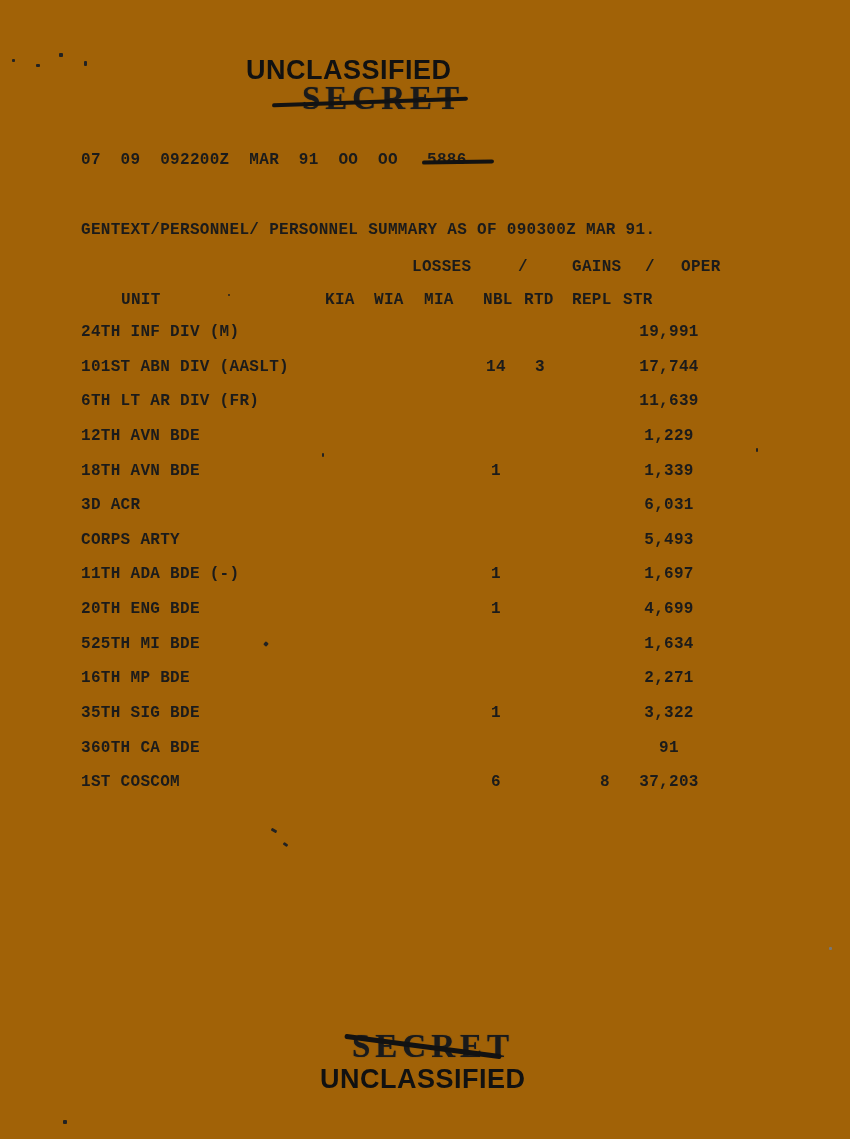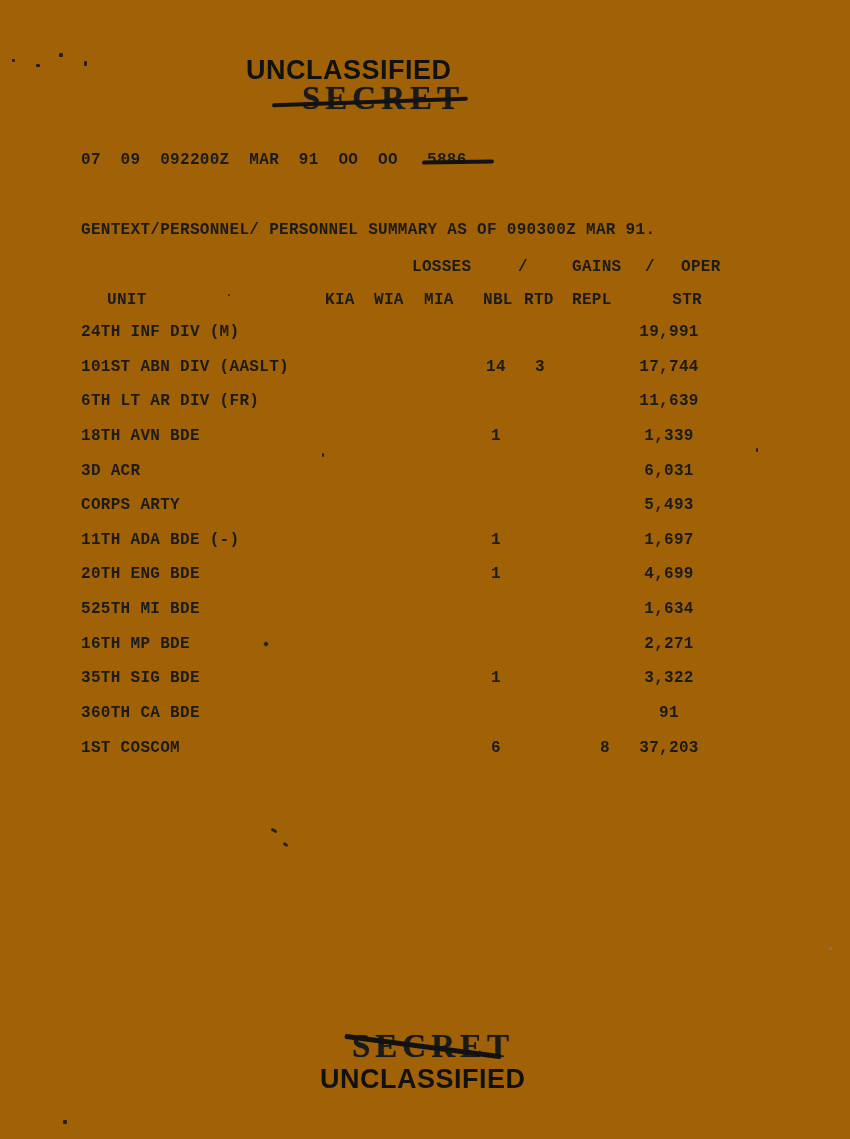--- a/index.html
+++ b/index.html
@@ -31,23 +31,23 @@
     text-shadow:0 0 1px #333;
   }
   .strike {
     position:absolute; background:#121212; border-radius:2px;
   }
   
   .theader1, .theader2 { position:absolute; left:0; width:720px; height:20px; }
   .hcell { position:absolute; top:0; }
   .h-losses{left:412px} .h-slash1{left:518px} .h-gains{left:572px}
   .h-slash2{left:645px} .h-oper{left:681px}
-  .h-unit{left:107px} .h-kia{left:325px} .h-wia{left:374px} .h-mia{left:424px}
+  .h-unit{left:121px} .h-kia{left:325px} .h-wia{left:374px} .h-mia{left:424px}
   .h-nbl{left:483px} .h-rtd{left:524px} .h-repl{left:572px}
-  .h-str{left:564px; width:138px; text-align:right}
+  .h-str{left:623px; width:138px; text-align:left}
   .rows { position:absolute; top:323px; left:0; width:850px; }
   .trow { position:relative; height:34.65px;padding-left:44px; }
   .cell { position:absolute; top:0;
     font-family:"Liberation Mono", monospace;
     font-weight:700; font-size:16px; color:#1b1b1b;
     letter-spacing:0.3px; white-space:pre; }
   .c-unit{left:81px}
   .c-kia{left:318px; width:40px; text-align:center}
   .c-wia{left:367px; width:40px; text-align:center}
   .c-mia{left:417px; width:40px; text-align:center}
@@ -130,20 +130,30 @@
         <span class="cell c-unit">6TH LT AR DIV (FR)</span>
         <span class="cell c-kia"></span>
         <span class="cell c-wia"></span>
         <span class="cell c-mia"></span>
         <span class="cell c-nbl"></span>
         <span class="cell c-rtd"></span>
         <span class="cell c-repl"></span>
         <span class="cell c-str">11,639</span>
       </div>
       <div class="trow">
+        <span class="cell c-unit">12TH AVN BDE</span>
+        <span class="cell c-kia"></span>
+        <span class="cell c-wia"></span>
+        <span class="cell c-mia"></span>
+        <span class="cell c-nbl"></span>
+        <span class="cell c-rtd"></span>
+        <span class="cell c-repl"></span>
+        <span class="cell c-str">1,229</span>
+      </div>
+      <div class="trow">
         <span class="cell c-unit">18TH AVN BDE</span>
         <span class="cell c-kia"></span>
         <span class="cell c-wia"></span>
         <span class="cell c-mia"></span>
         <span class="cell c-nbl">1</span>
         <span class="cell c-rtd"></span>
         <span class="cell c-repl"></span>
         <span class="cell c-str">1,339</span>
       </div>
       <div class="trow">

